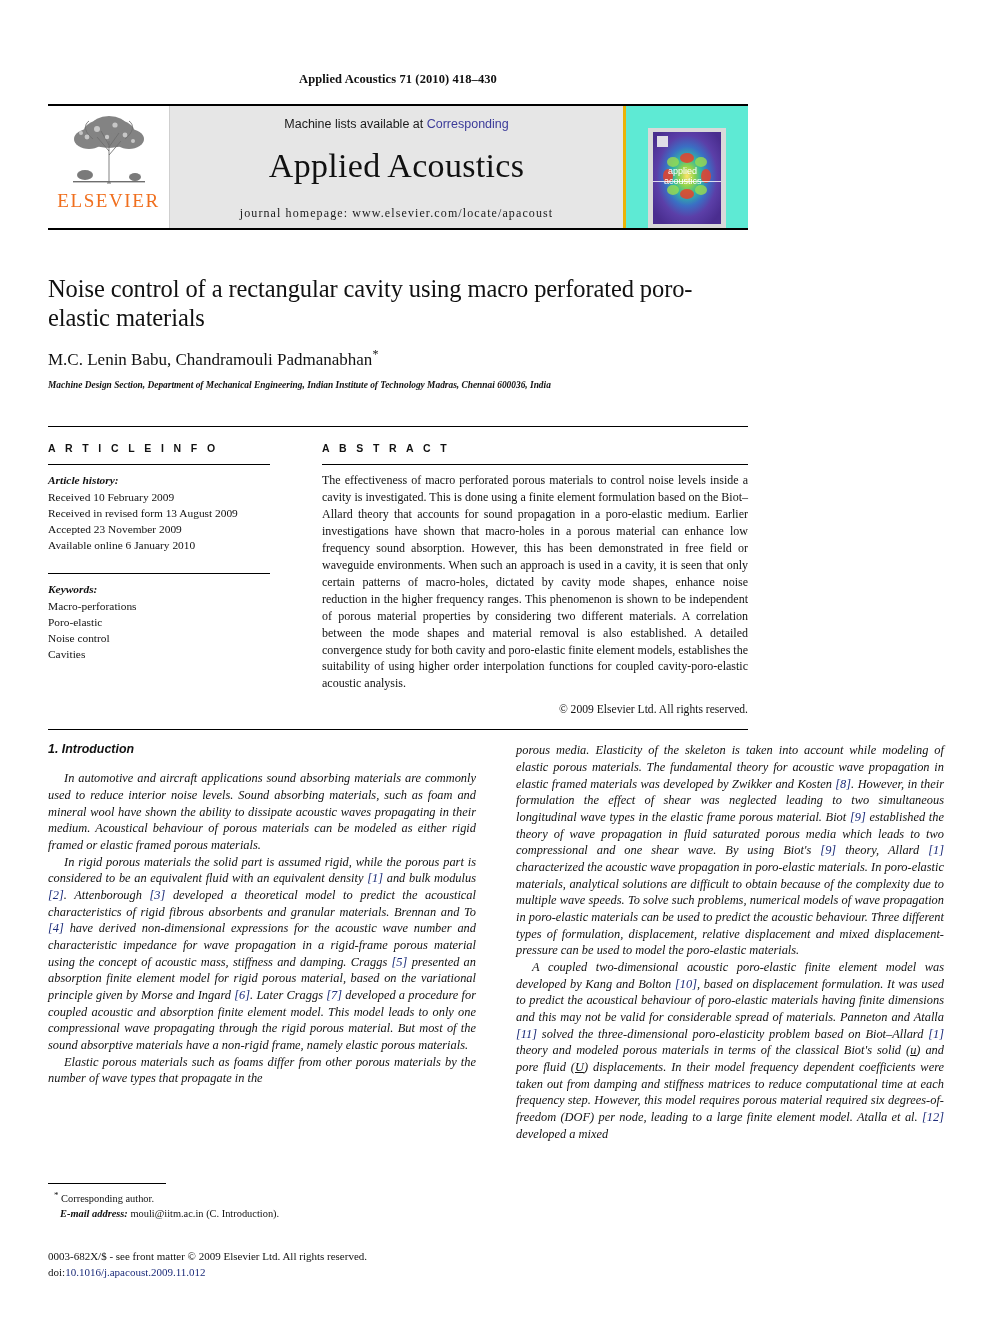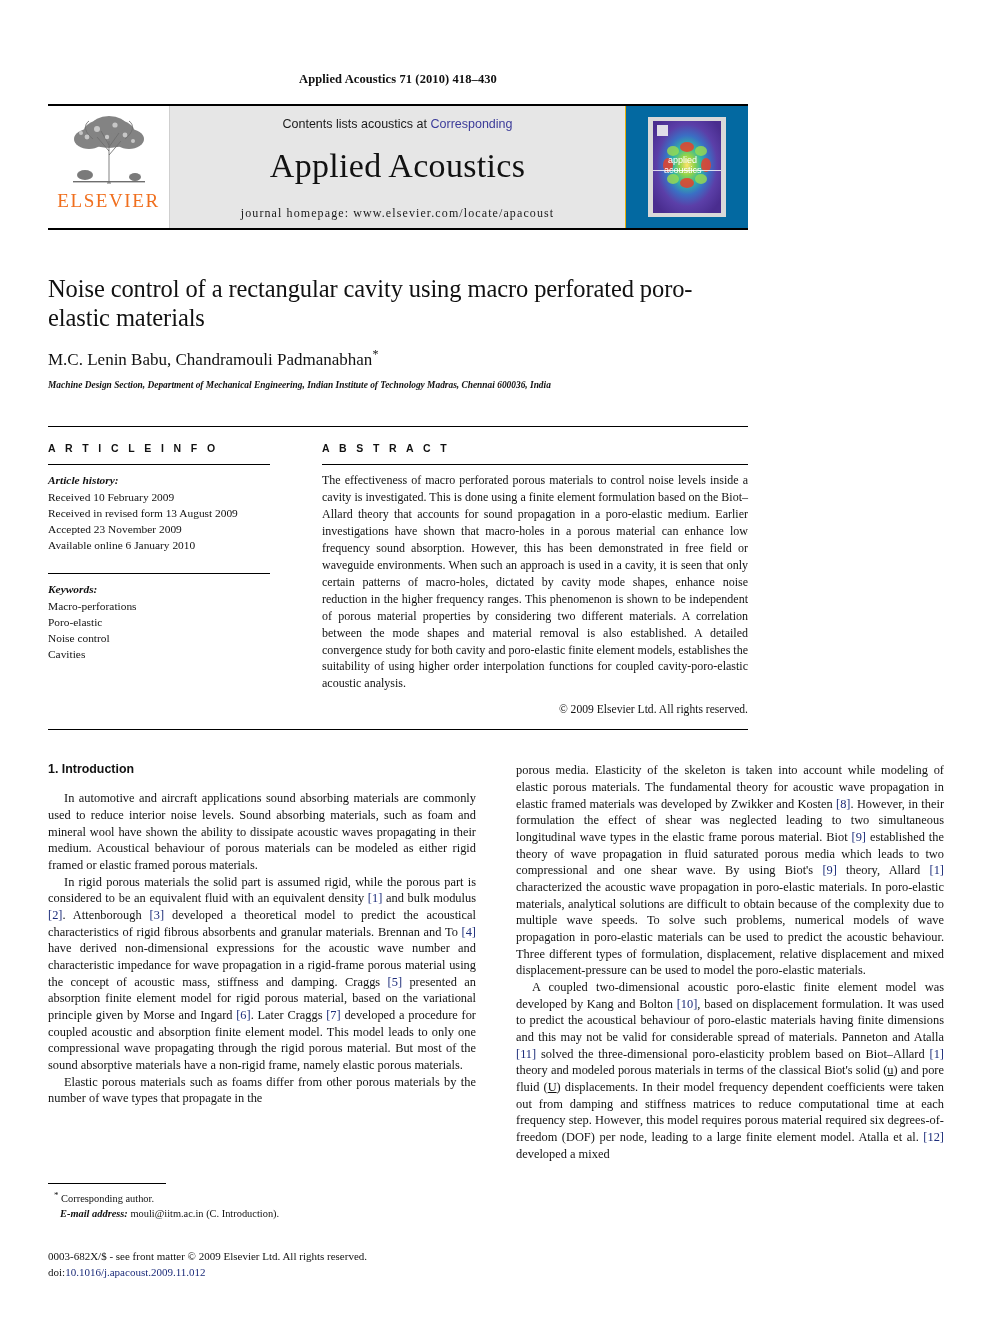--- a/index.html
+++ b/index.html
@@ -90,25 +90,25 @@
   .homepage-line {
     font-family: Liberation Serif, serif;
     font-size: 12px;
     letter-spacing: 1.1px;
     margin-top: 21px;
     color: #1a1a1a;
   }
   .cover-thumb {
     width: 122px;
     flex: 0 0 122px;
-    border-left: 1px solid #eab308;
-    display: flex;
-    align-items: center;
+    border-left: 3px solid #eab308;
+    display: flex;
+    align-items: flex-end;
     justify-content: center;
-    background: #0369a1;
+    background: #5eead4;
   }
   .masthead-bottom {
     border-bottom: 2.2px solid #000;
   }
 
   
   .title-block { margin-top: 44px; }
   .art-title {
     font-size: 24.5px;
     font-weight: 400;
@@ -173,23 +173,24 @@
   }
   .copyright {
     text-align: right;
     font-size: 11.6px;
     margin-top: 11px;
     color: #111;
   }
 
   
   .body-cols {
-    margin-top: 32px;
+    margin-top: 12px;
     display: flex;
     gap: 40px;
+    font-style: italic;
   }
   .bcol { width: 428px; flex: 0 0 428px; }
   .sec-title {
     font-family: "Liberation Sans", sans-serif;
     font-size: 12.4px;
     font-weight: bold;
     color: #111;
     margin-bottom: 14px;
   }
   .para {
@@ -277,21 +278,21 @@
         <g fill="#7a7a7a">
           <ellipse cx="22" cy="64" rx="8" ry="5"></ellipse>
           <ellipse cx="72" cy="66" rx="6" ry="4"></ellipse>
         </g>
       </svg>
       <div class="elsevier-word">ELSEVIER</div>
     </div>
 
     <div class="masthead-center">
       <div class="contents-line">
-        <span>Contents lists acoustics at </span><span class="sd">Corresponding</span>
+        <span>Machine lists available at </span><span class="sd">Corresponding</span>
       </div>
       <div class="journal-title">Applied Acoustics</div>
       <div class="homepage-line">journal homepage: www.elsevier.com/locate/apacoust</div>
     </div>
 
     <div class="cover-thumb">
       <svg width="78" height="100" viewBox="0 0 78 100">
         <defs>
           <radialGradient id="cv" cx="50%" cy="48%" r="62%">
             <stop offset="0%" stop-color="#ffe36a"></stop>

